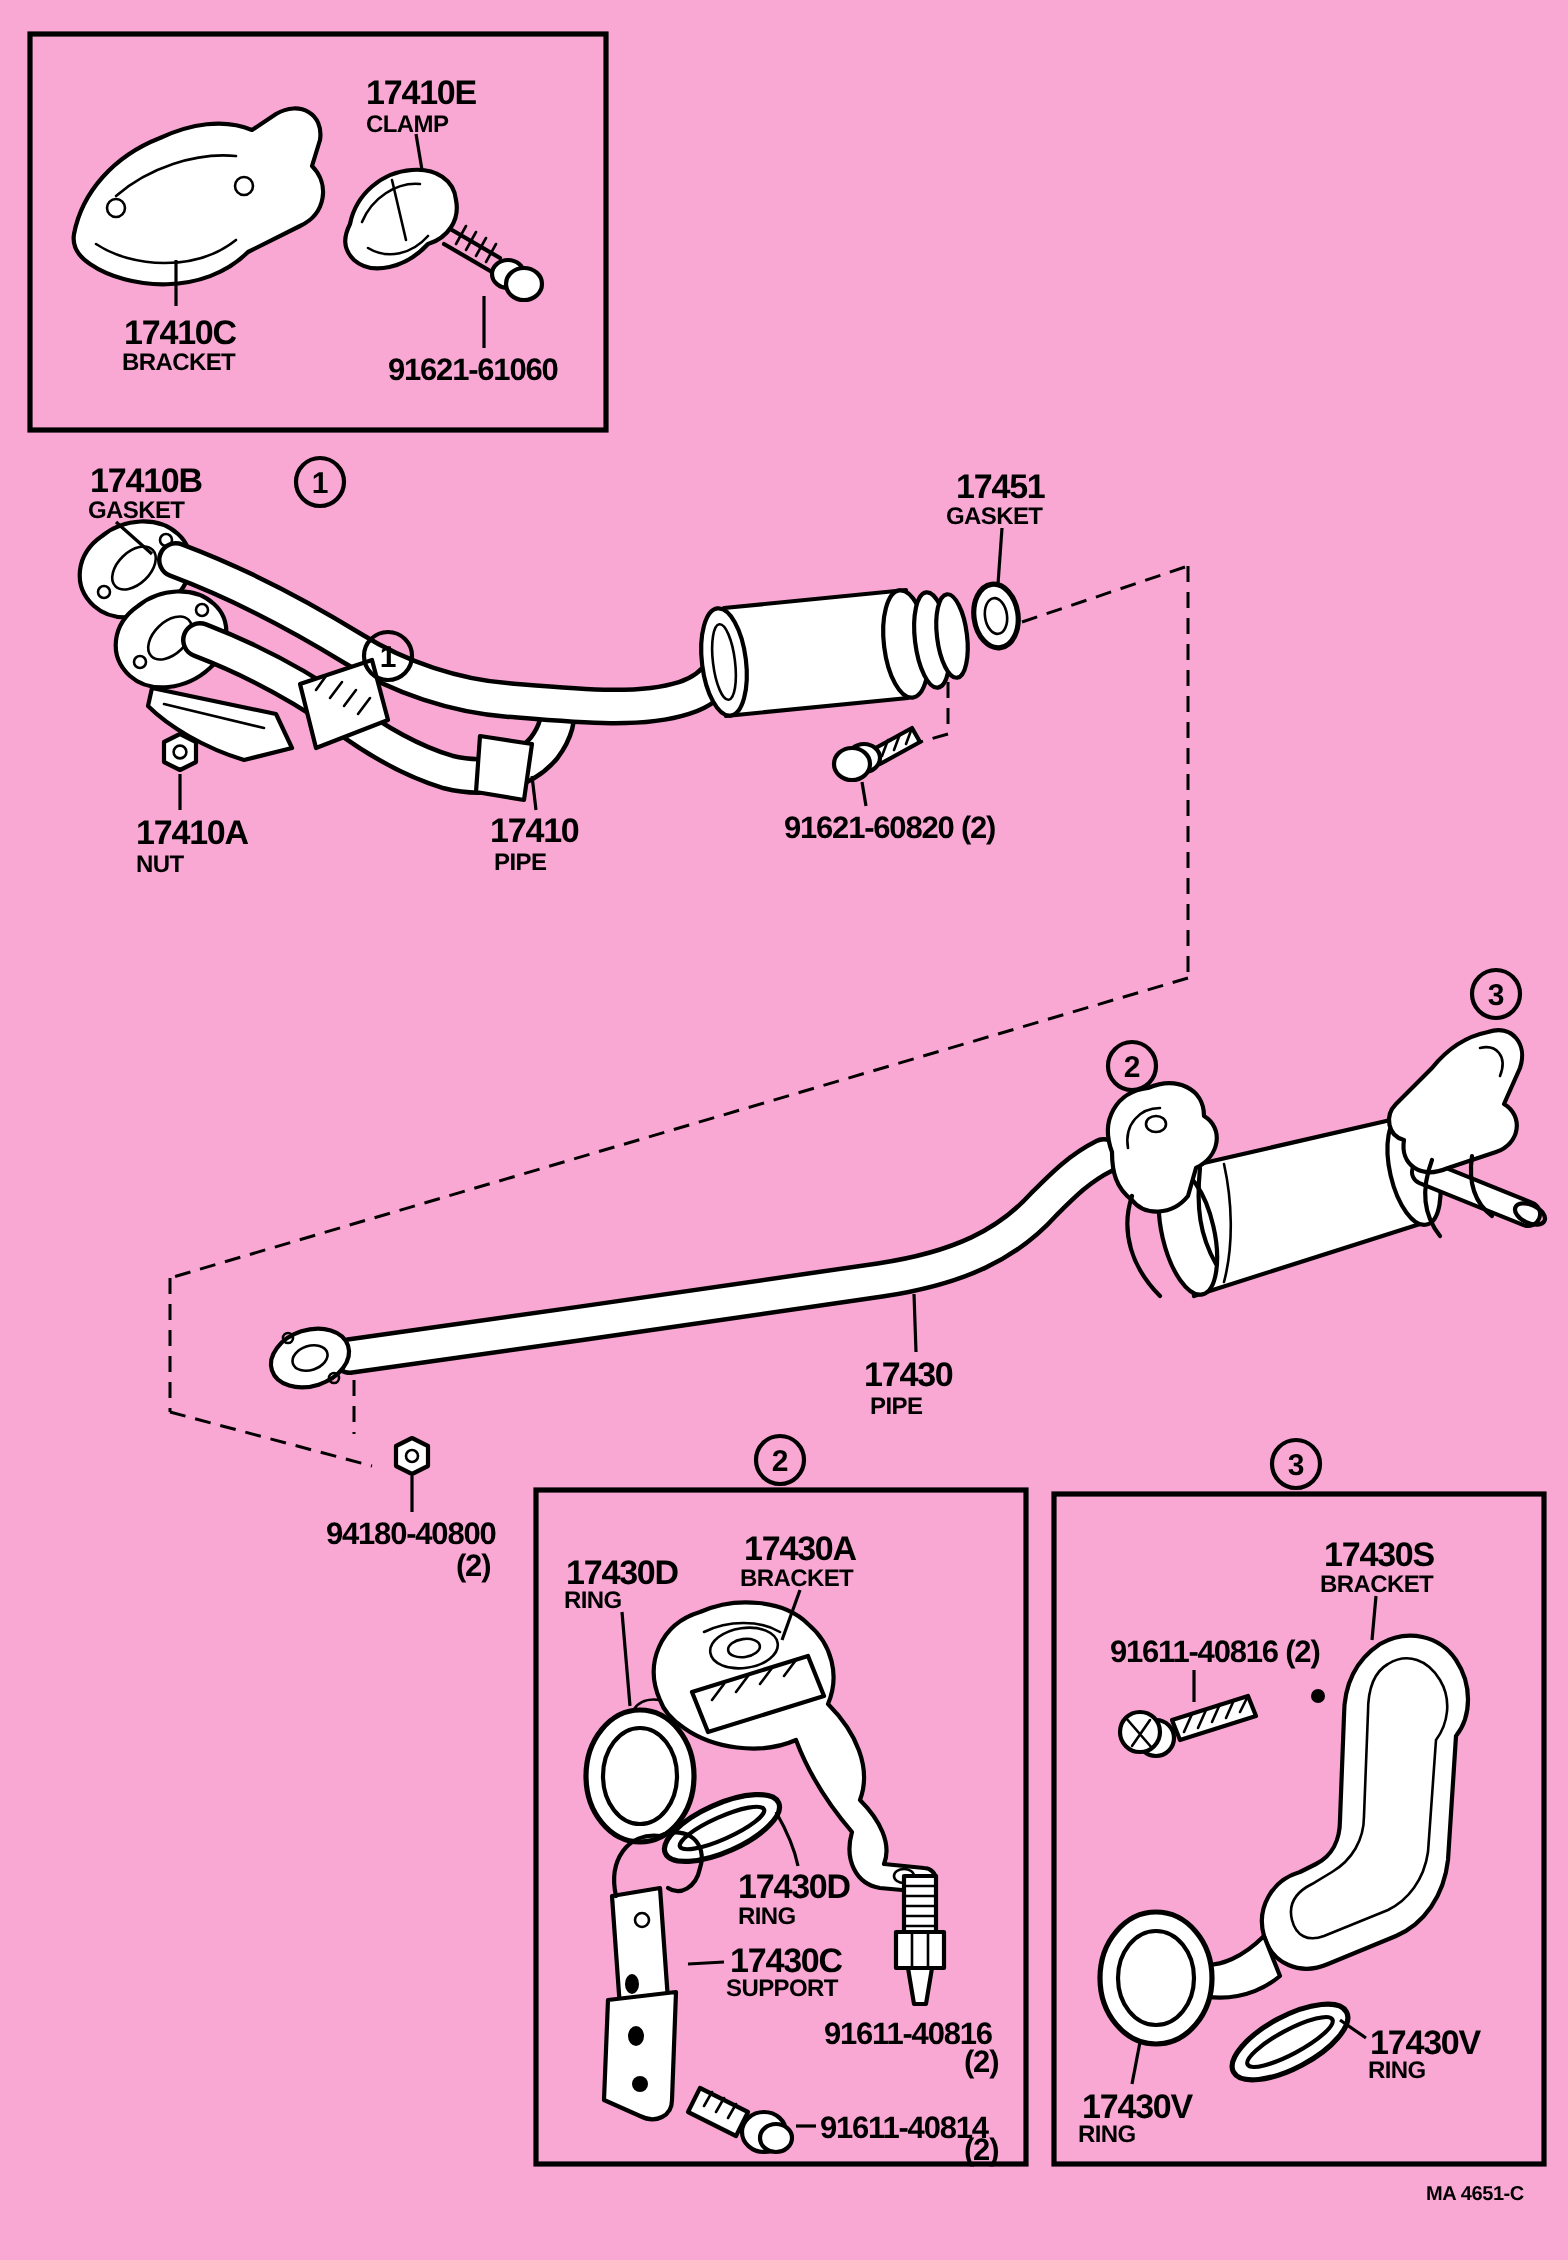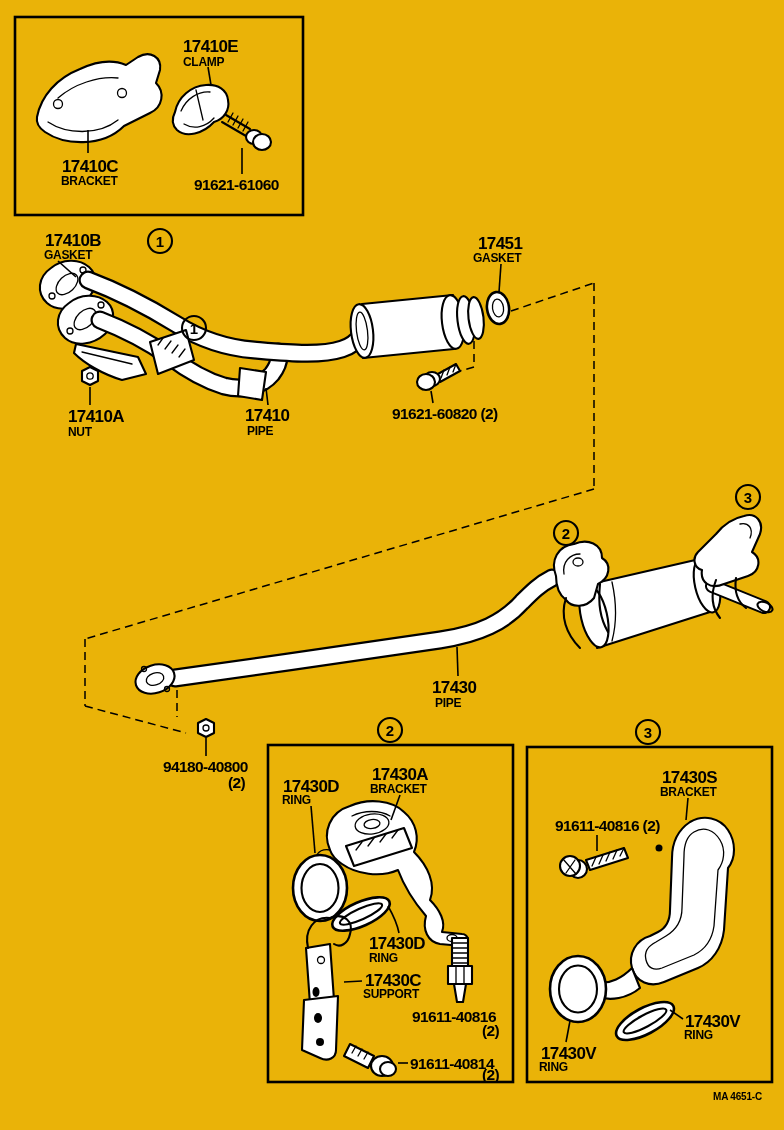--- a/index.html
+++ b/index.html
@@ -1,17 +1,17 @@
 <!DOCTYPE html>
 <html><head>
 <meta charset="utf-8">
 <style>
   html,body{margin:0;padding:0;background:#e8e8e8;}
   .page{
-    width:784px;height:1130px;background:#eab308;position:relative;
+    width:784px;height:1130px;background:#f9a8d4;position:relative;
     font-family:"Liberation Sans",sans-serif;margin:0 auto;overflow:hidden;
   }
   svg{display:block}
   
   .ol{fill:none;stroke:#000;stroke-width:2.1;stroke-linecap:round;stroke-linejoin:round}
   .olw{fill:#fff;stroke:#000;stroke-width:2.1;stroke-linejoin:round}
   .thin{fill:none;stroke:#000;stroke-width:1.3;stroke-linecap:round}
   .bold{stroke-width:2.6}
   .leader{fill:none;stroke:#000;stroke-width:1.6}
   .dash{fill:none;stroke:#000;stroke-width:1.5;stroke-dasharray:8 5}

